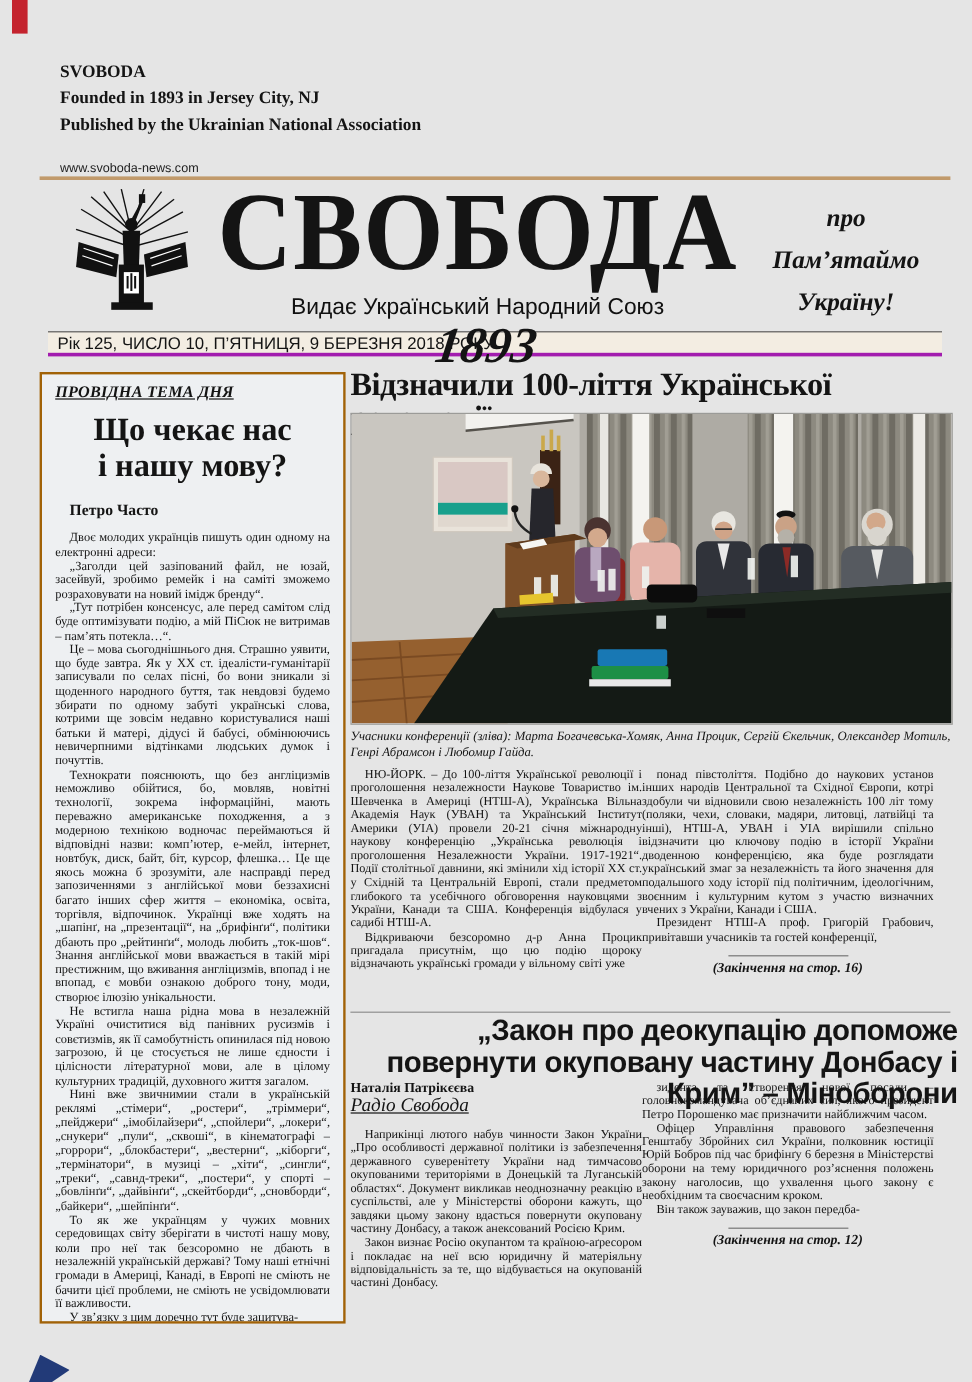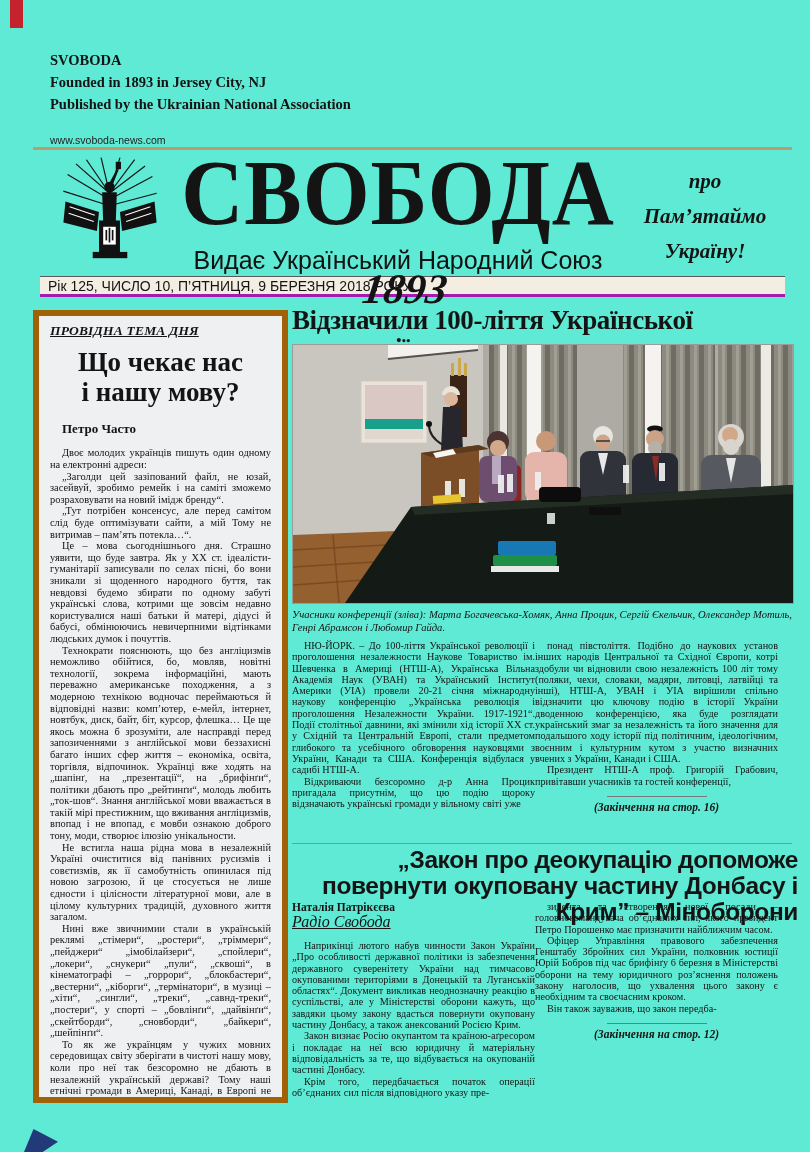--- a/index.html
+++ b/index.html
@@ -1,51 +1,51 @@
 <!DOCTYPE html>
 <html><head>
 <meta charset="utf-8">
 <style>
   html,body{margin:0;padding:0;background:#ffffff;}
-  #page{position:relative;width:810px;height:1152px;background:#5eead4;overflow:hidden;
+  #page{position:relative;width:810px;height:1152px;background:#e5e5e5;overflow:hidden;
         font-family:"Liberation Serif","DejaVu Serif",serif;color:#141414;}
 
   
   .mark-top{position:absolute;left:10px;top:0;width:13px;height:28px;background:#c4232e;}
   .mark-bottom{position:absolute;left:24px;top:1129px;width:34px;height:23px;background:#223a78;
                clip-path:polygon(0 100%,28% 0,100% 55%,55% 100%);}
 
   
   .pub{position:absolute;left:50px;top:50px;font-weight:bold;font-size:14.5px;line-height:1.5;}
   .site{position:absolute;left:50px;top:134px;font-family:"Liberation Sans","DejaVu Sans",sans-serif;
         font-size:10.5px;color:#222;}
   .tan-rule{position:absolute;left:33px;right:18px;top:147px;height:3px;background:#c19a6b;}
 
   
   .logo{position:absolute;left:55px;top:156px;width:110px;height:108px;}
   .mast-title{position:absolute;left:178px;top:146px;width:440px;text-align:center;
               font-size:86px;font-weight:bold;letter-spacing:1px;line-height:1.0;
               transform:scaleY(1.08);transform-origin:top;}
   .mast-sub{position:absolute;left:178px;top:246px;width:440px;text-align:center;
-            font-family:"Liberation Sans","DejaVu Sans",sans-serif;font-size:25px;color:#111;}
+            font-family:"Liberation Sans","DejaVu Sans",sans-serif;font-size:19px;color:#111;}
   .slogan{position:absolute;left:622px;top:164px;width:166px;text-align:center;
           font-weight:bold;font-style:italic;font-size:21px;line-height:35px;}
 
   
   .datebar{position:absolute;left:40px;right:25px;top:276px;height:21px;background:#f3ede2;
            border-top:1px solid #5a5a5a;border-bottom:3px solid #a21caf;
            font-family:"Liberation Sans","DejaVu Sans",sans-serif;font-size:14px;
            display:flex;align-items:center;justify-content:space-between;padding:0 8px;box-sizing:border-box;}
   .datebar .right-group{display:flex;gap:60px;}
   .year-script{position:absolute;left:50%;top:268px;transform:translateX(-50%) skewX(-8deg);
                font-size:42px;font-style:italic;font-weight:bold;z-index:3;line-height:1;}
 
   
   .leadbox{position:absolute;left:33px;top:310px;width:255px;height:793px;background:#eef0f2;
-           border:6px solid #a16207;box-sizing:border-box;padding:7px 11px;overflow:hidden;}
+           border:2px solid #a16207;box-sizing:border-box;padding:7px 11px;overflow:hidden;}
   .kicker{font-weight:bold;font-style:italic;font-size:13.5px;text-decoration:underline;letter-spacing:.2px;}
   .lead-title{text-align:center;font-weight:bold;font-size:27px;line-height:1.12;margin-top:8px;}
   .lead-author{font-weight:bold;font-size:13px;margin:14px 0 10px 12px;}
   .bodytext{font-size:10.4px;line-height:11.6px;text-align:justify;}
   .bodytext p.para{margin:0;text-indent:12px;}
   .cont-rule{width:100px;border-top:1px solid #777;margin:9px auto 4px;}
   .cont{text-align:center;font-weight:bold;font-style:italic;font-size:11.5px;}
 
   
   .headline1{position:absolute;left:292px;top:306px;width:506px;font-weight:bold;font-size:27px;
@@ -136,21 +136,21 @@
   <div class="leadbox">
     <div class="kicker">ПРОВІДНА ТЕМА ДНЯ</div>
     <div class="lead-title">
       <div>Що чекає нас</div>
       <div>і нашу мову?</div>
     </div>
     <div class="lead-author">Петро Часто</div>
     <div class="bodytext">
         <p class="para">Двоє молодих українців пишуть один одному на електронні адреси:</p>
         <p class="para">„Заголди цей зазіпований файл, не юзай, засейвуй, зробимо ремейк і на саміті зможемо розраховувати на новий імідж бренду“.</p>
-        <p class="para">„Тут потрібен консенсус, але перед самітом слід буде оптимізувати сайти, а мій Тому не витримав – пам’ять потекла…“.</p>
+        <p class="para">„Тут потрібен консенсус, але перед самітом слід буде оптимізувати подію, а мій ПіСюк не витримав – пам’ять потекла…“.</p>
         <p class="para">Це – мова сьогоднішнього дня. Страшно уявити, що буде завтра. Як у ХХ ст. ідеалісти-гуманітарії записували по селах пісні, бо вони зникали зі щоденного народного буття, так невдовзі будемо збирати по одному забуті українські слова, котрими ще зовсім недавно користувалися наші батьки й матері, дідусі й бабусі, обмінюючись невичерпними відтінками людських думок і почуттів.</p>
         <p class="para">Технократи пояснюють, що без англіцизмів неможливо обійтися, бо, мовляв, новітні технології, зокрема інформаційні, мають переважно американське походження, а з модерною технікою водночас переймаються й відповідні назви: комп’ютер, е-мейл, інтернет, новтбук, диск, байт, біт, курсор, флешка… Це ще якось можна б зрозуміти, але насправді перед запозиченнями з англійської мови беззахисні багато інших сфер життя – економіка, освіта, торгівля, відпочинок. Українці вже ходять на „шапінґ, на „презентації“, на „брифінґи“, політики дбають про „рейтинґи“, молодь любить „ток-шов“. Знання англійської мови вважається в такій мірі престижним, що вживання англіцизмів, впопад і не впопад, є мовби ознакою доброго тону, моди, створює ілюзію унікальности.</p>
         <p class="para">Не встигла наша рідна мова в незалежній Україні очиститися від панівних русизмів і совєтизмів, як її самобутність опинилася під новою загрозою, й це стосується не лише єдности і цілісности літературної мови, але в цілому культурних традицій, духовного життя загалом.</p>
         <p class="para">Нині вже звичнимии стали в українській реклямі „стімери“, „ростери“, „тріммери“, „пейджери“ „імобілайзери“, „спойлери“, „локери“, „снукери“ „пули“, „сквоші“, в кінематографі – „горрори“, „блокбастери“, „вестерни“, „кіборги“, „термінатори“, в музиці – „хіти“, „сингли“, „треки“, „савнд-треки“, „постери“, у спорті – „бовлінґи“, „дайвінґи“, „скейтборди“, „сновборди“, „байкери“, „шейпінґи“.</p>
         <p class="para">То як же українцям у чужих мовних середовищах світу зберігати в чистоті нашу мову, коли про неї так безсоромно не дбають в незалежній українській державі? Тому наші етнічні громади в Америці, Канаді, в Европі не сміють не бачити цієї проблеми, не сміють не усвідомлювати її важливости.</p>
         <p class="para">У зв’язку з цим доречно тут буде зацитува-</p>
       </div>
     <div class="cont-rule"></div>
     <div class="cont">(Закінчення на стор. 18)</div>
   </div>
@@ -276,21 +276,20 @@
 
   <div class="headline2">„Закон про деокупацію допоможе повернути окуповану частину Донбасу і Крим” – Міноборони</div>
 
   <div class="cols cols2">
     <div class="col">
       <div class="byline-name">Наталія Патрікєєва</div>
       <div class="byline-org">Радіо Свобода</div>
       <div class="bodytext2">
           <p class="para">Наприкінці лютого набув чинности Закон України „Про особливості державної політики із забезпечення державного суверенітету України над тимчасово окупованими територіями в Донецькій та Луганській областях“. Документ викликав неоднозначну реакцію в суспільстві, але у Міністерстві оборони кажуть, що завдяки цьому закону вдасться повернути окуповану частину Донбасу, а також анексований Росією Крим.</p>
           <p class="para">Закон визнає Росію окупантом та країною-аґресором і покладає на неї всю юридичну й матеріяльну відповідальність за те, що відбувається на окупованій частині Донбасу.</p>
-          <p class="para">Крім того, передбачається початок операції об’єднаних сил після відповідного указу пре-</p>
         </div>
     </div>
     <div class="col">
       <div class="bodytext2">
           <p class="para">зидента та створення нової посади – головнокомандувача об’єднаних сил, якого президент Петро Порошенко має призначити найближчим часом.</p>
           <p class="para">Офіцер Управління правового забезпечення Генштабу Збройних сил України, полковник юстиції Юрій Бобров під час брифінґу 6 березня в Міністерстві оборони на тему юридичного роз’яснення положень закону наголосив, що ухвалення цього закону є необхідним та своєчасним кроком.</p>
           <p class="para">Він також зауважив, що закон передба-</p>
         </div>
       <div class="cont-rule"></div>
       <div class="cont">(Закінчення на стор. 12)</div>

